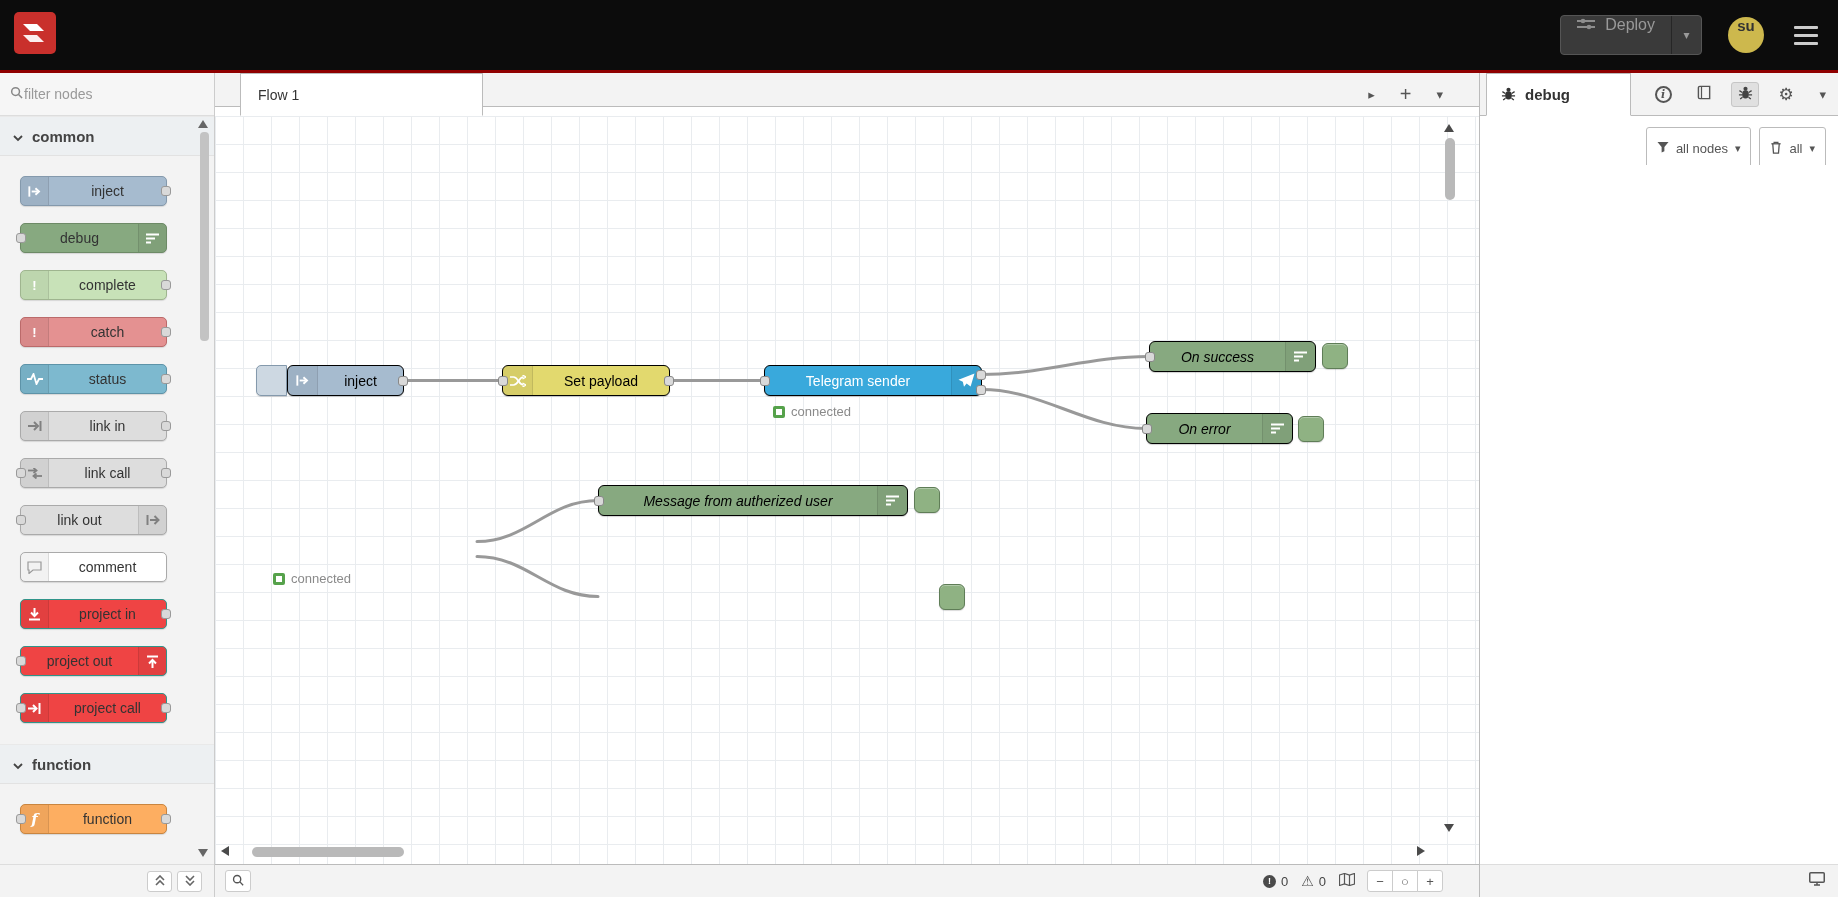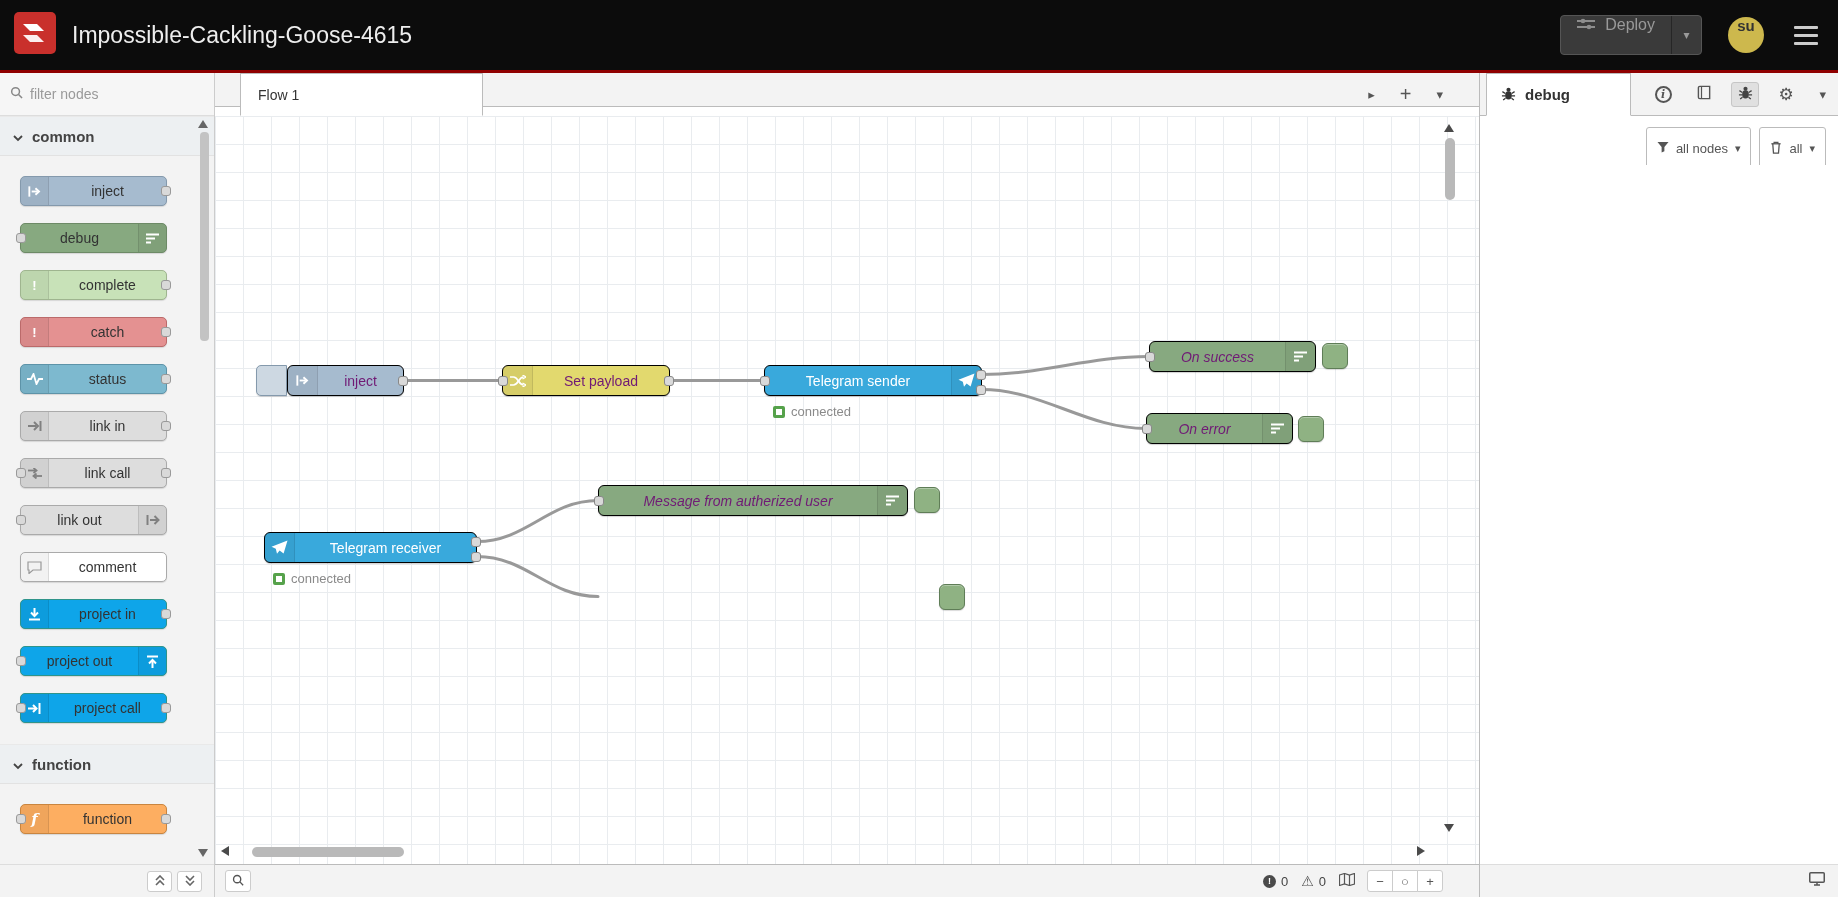--- a/index.html
+++ b/index.html
@@ -16,40 +16,40 @@
   .deploy-main { display:flex; align-items:center; gap:10px; padding:0 16px; font-size:16px; }
   .deploy-caret { width:30px; align-self:stretch; display:flex; align-items:center; justify-content:center;
                   border-left:1px solid #262626; font-size:12px; color:#999; }
   .avatar { width:36px; height:36px; border-radius:50%; background:#cdb84d; color:#333; font-weight:bold;
             font-size:15px; display:flex; align-items:flex-start; justify-content:center; }
   .burger { display:flex; flex-direction:column; gap:5px; padding:4px; cursor:pointer; }
   .burger span { width:24px; height:3px; background:#ccc; border-radius:1px; }
 
   
   #palette { position:absolute; left:0; top:73px; width:215px; bottom:0; background:#f3f3f3; border-right:1px solid #ccc; }
-  .p-search { height:43px; border-bottom:1px solid #ddd; display:flex; align-items:center; padding:0 10px; gap:7px; background:#f6f6f6; }
+  .p-search { height:43px; border-bottom:1px solid #ddd; display:flex; align-items:center; padding:0 10px; gap:1px; background:#f6f6f6; }
   .p-search input { border:none; outline:none; background:transparent; font-size:14px; color:#333; width:150px; font-family:inherit; }
   .p-search input::placeholder { color:#999; }
   .p-body { position:absolute; top:43px; bottom:33px; left:0; right:0; overflow:hidden; }
   .pcat { height:40px; display:flex; align-items:center; gap:9px; padding:0 13px; font-size:15px; font-weight:bold;
           color:#444; background:#edf0f2; border-bottom:1px solid #e2e2e2; border-top:1px solid #e9e9e9; cursor:pointer; }
   .pitems { padding:20px 0 4px 0; }
   .pitem { position:relative; width:147px; height:30px; margin:0 0 17px 20px; border:1px solid #999; border-radius:5px;
            display:flex; align-items:center; font-size:14px; color:#333; box-shadow:0 1px 1px rgba(0,0,0,0.12); cursor:grab; }
   .picon { width:28px; height:28px; display:flex; align-items:center; justify-content:center; flex:0 0 28px; }
   .picon.l { border-right:1px solid rgba(0,0,0,0.1); background:rgba(0,0,0,0.05); border-radius:4px 0 0 4px; }
   .picon.r { border-left:1px solid rgba(0,0,0,0.1); background:rgba(0,0,0,0.05); border-radius:0 4px 4px 0; }
   .plbl { flex:1; text-align:center; padding:0 4px; white-space:nowrap; }
   .picon-glyph { color:#fff; font-weight:bold; font-size:13px; }
   .pport { position:absolute; width:10px; height:10px; background:#d9d9d9; border:1px solid #999; border-radius:3px; top:9px; }
   .pport.in { left:-5px; } .pport.out { right:-5px; }
   .c-inject{background:#a6bbcf;border-color:#8499ac} .c-debug{background:#87a980;border-color:#6d8a66}
   .c-complete{background:#c8e2b8;border-color:#9fb58f} .c-catch{background:#e49191;border-color:#bb6a6a}
   .c-status{background:#7db9cf;border-color:#5d93a8} .c-link{background:#ddd;border-color:#aaa}
-  .c-comment{background:#fff;border-color:#aaa} .c-project{background:#0ea5e9;border-color:#2f948a}
+  .c-comment{background:#fff;border-color:#aaa} .c-project{background:#ef4444;border-color:#2f948a}
   .c-function{background:#fdae61;border-color:#c9853f} .c-change{background:#e2d96e;border-color:#b3a94e}
   .c-telegram{background:#39a9dc;border-color:#2379a8}
   .fn-glyph { font-family:"DejaVu Serif", serif; font-style:italic; font-weight:bold; color:#fff; font-size:15px; }
   .pscroll { position:absolute; right:5px; top:59px; width:9px; height:209px; background:#c3c3c3; border-radius:4px; }
   .p-footer { position:absolute; left:0; right:0; bottom:0; height:33px; background:#f3f3f3; border-top:1px solid #ddd;
               display:flex; align-items:center; justify-content:flex-end; gap:5px; padding:0 12px; }
   .pf-btn { width:25px; height:21px; background:#fff; border:1px solid #ccc; border-radius:3px;
             display:flex; align-items:center; justify-content:center; cursor:pointer; }
 
   
@@ -60,21 +60,21 @@
   .tabbar-actions { position:absolute; right:36px; top:0; height:42px; display:flex; align-items:center; gap:25px; color:#555; }
   .tb-act { font-size:13px; cursor:pointer; } .tb-act.plus { font-size:20px; }
 
   .canvas { position:absolute; top:43px; left:0; right:0; bottom:33px; background:#fff; overflow:hidden;
             background-image:linear-gradient(#e9ecef 1px, transparent 1px), linear-gradient(90deg,#e9ecef 1px, transparent 1px);
             background-size:28px 28px; }
   .wires { position:absolute; left:0; top:0; }
   .wire { fill:none; stroke:#999; stroke-width:3; stroke-linecap:round; }
   .fnode { position:absolute; height:31px; border:1px solid; border-radius:6px; display:flex; align-items:center;
            font-size:14px; box-shadow:0 1px 1px rgba(0,0,0,0.18); cursor:move; }
-  .fnode .lbl { flex:1; text-align:center; padding:0 8px; white-space:nowrap; color:#701a75; }
+  .fnode .lbl { flex:1; text-align:center; padding:0 8px; white-space:nowrap; color:#000000; }
   .fnode.c-telegram .lbl { color:#fff; }
   .fnode.dbg .lbl { font-style:italic; }
   .ficon { width:30px; align-self:stretch; display:flex; align-items:center; justify-content:center; }
   .ficon.l { border-right:1px solid rgba(0,0,0,0.1); background:rgba(0,0,0,0.05); border-radius:5px 0 0 5px; }
   .ficon.r { border-left:1px solid rgba(0,0,0,0.1); background:rgba(0,0,0,0.05); border-radius:0 5px 5px 0; }
   .fport { position:absolute; width:10px; height:10px; background:#d9d9d9; border:1px solid #888; border-radius:3px; top:10px; }
   .fport.in { left:-5px; } .fport.out { right:-5px; }
   .inject-btn { position:absolute; width:31px; height:31px; background:#cdd8e2; border:1px solid #8499ac;
                 border-radius:5px 0 0 5px; cursor:pointer; box-shadow:0 1px 1px rgba(0,0,0,0.15); }
   .dbg-toggle { position:absolute; width:26px; height:26px; background:#8fb283; border:1px solid #5f7d57; border-radius:6px;
@@ -132,21 +132,20 @@
 <div id="app">
 
   <header id="hdr">
     <span>
       <svg class="logo" width="42" height="42" viewBox="0 0 42 42">
         <rect width="42" height="42" rx="5" fill="#c9302c"></rect>
         <path d="M9 12h14l7 7H16z" fill="#fff"></path>
         <path d="M9 23h14l7 7H16z" fill="#fff" opacity="0.92"></path>
       </svg>
     </span>
-    <span class="app-title">Impossible-Cackling-Goose-4615</span>
     <div class="hdr-right">
       <div class="deploy">
         <div class="deploy-main">
           <span>
             <svg width="18" height="12" viewBox="0 0 18 12">
                 <path d="M0 3h18M0 9h18" stroke="#8d8d8d" stroke-width="2"></path>
                 <circle cx="6" cy="3" r="2.3" fill="#8d8d8d"></circle>
                 <circle cx="12" cy="9" r="2.3" fill="#8d8d8d"></circle>
               </svg>
           </span>
@@ -442,30 +441,20 @@
         <span class="fport in"></span>
         <span class="lbl">On error</span>
         <div class="ficon r">
           <svg width="13" height="11" viewBox="0 0 13 11">
               <path d="M0 1.5h13M0 5.5h9M0 9.5h5" stroke="#fff" stroke-width="2"></path>
             </svg>
         </div>
       </div>
       <div class="dbg-toggle" style="left:1083px; top:300px;"></div>
 
-      <div class="fnode c-telegram" style="left:49px; top:416px; width:213px;">
-        <div class="ficon l">
-          <svg width="17" height="15" viewBox="0 0 17 15">
-              <path d="M16.5 0.5L0.5 6.8l4.3 1.9 1.2 5.1 2.6-3.2 4 2.9z" fill="#fff"></path>
-            </svg>
-        </div>
-        <span class="lbl">Telegram receiver</span>
-        <span class="fport out" style="top:4px;"></span>
-        <span class="fport out" style="top:19px;"></span>
-      </div>
       <div class="nstatus" style="left:58px; top:455px;">
         <span class="status-sq"></span>
         <span>connected</span>
       </div>
 
       <div class="fnode c-debug dbg" style="left:383px; top:369px; width:310px;align-items:center;">
         <span class="fport in"></span>
         <span class="lbl">Message from autherized user</span>
         <div class="ficon r">
           <svg width="13" height="11" viewBox="0 0 13 11">

